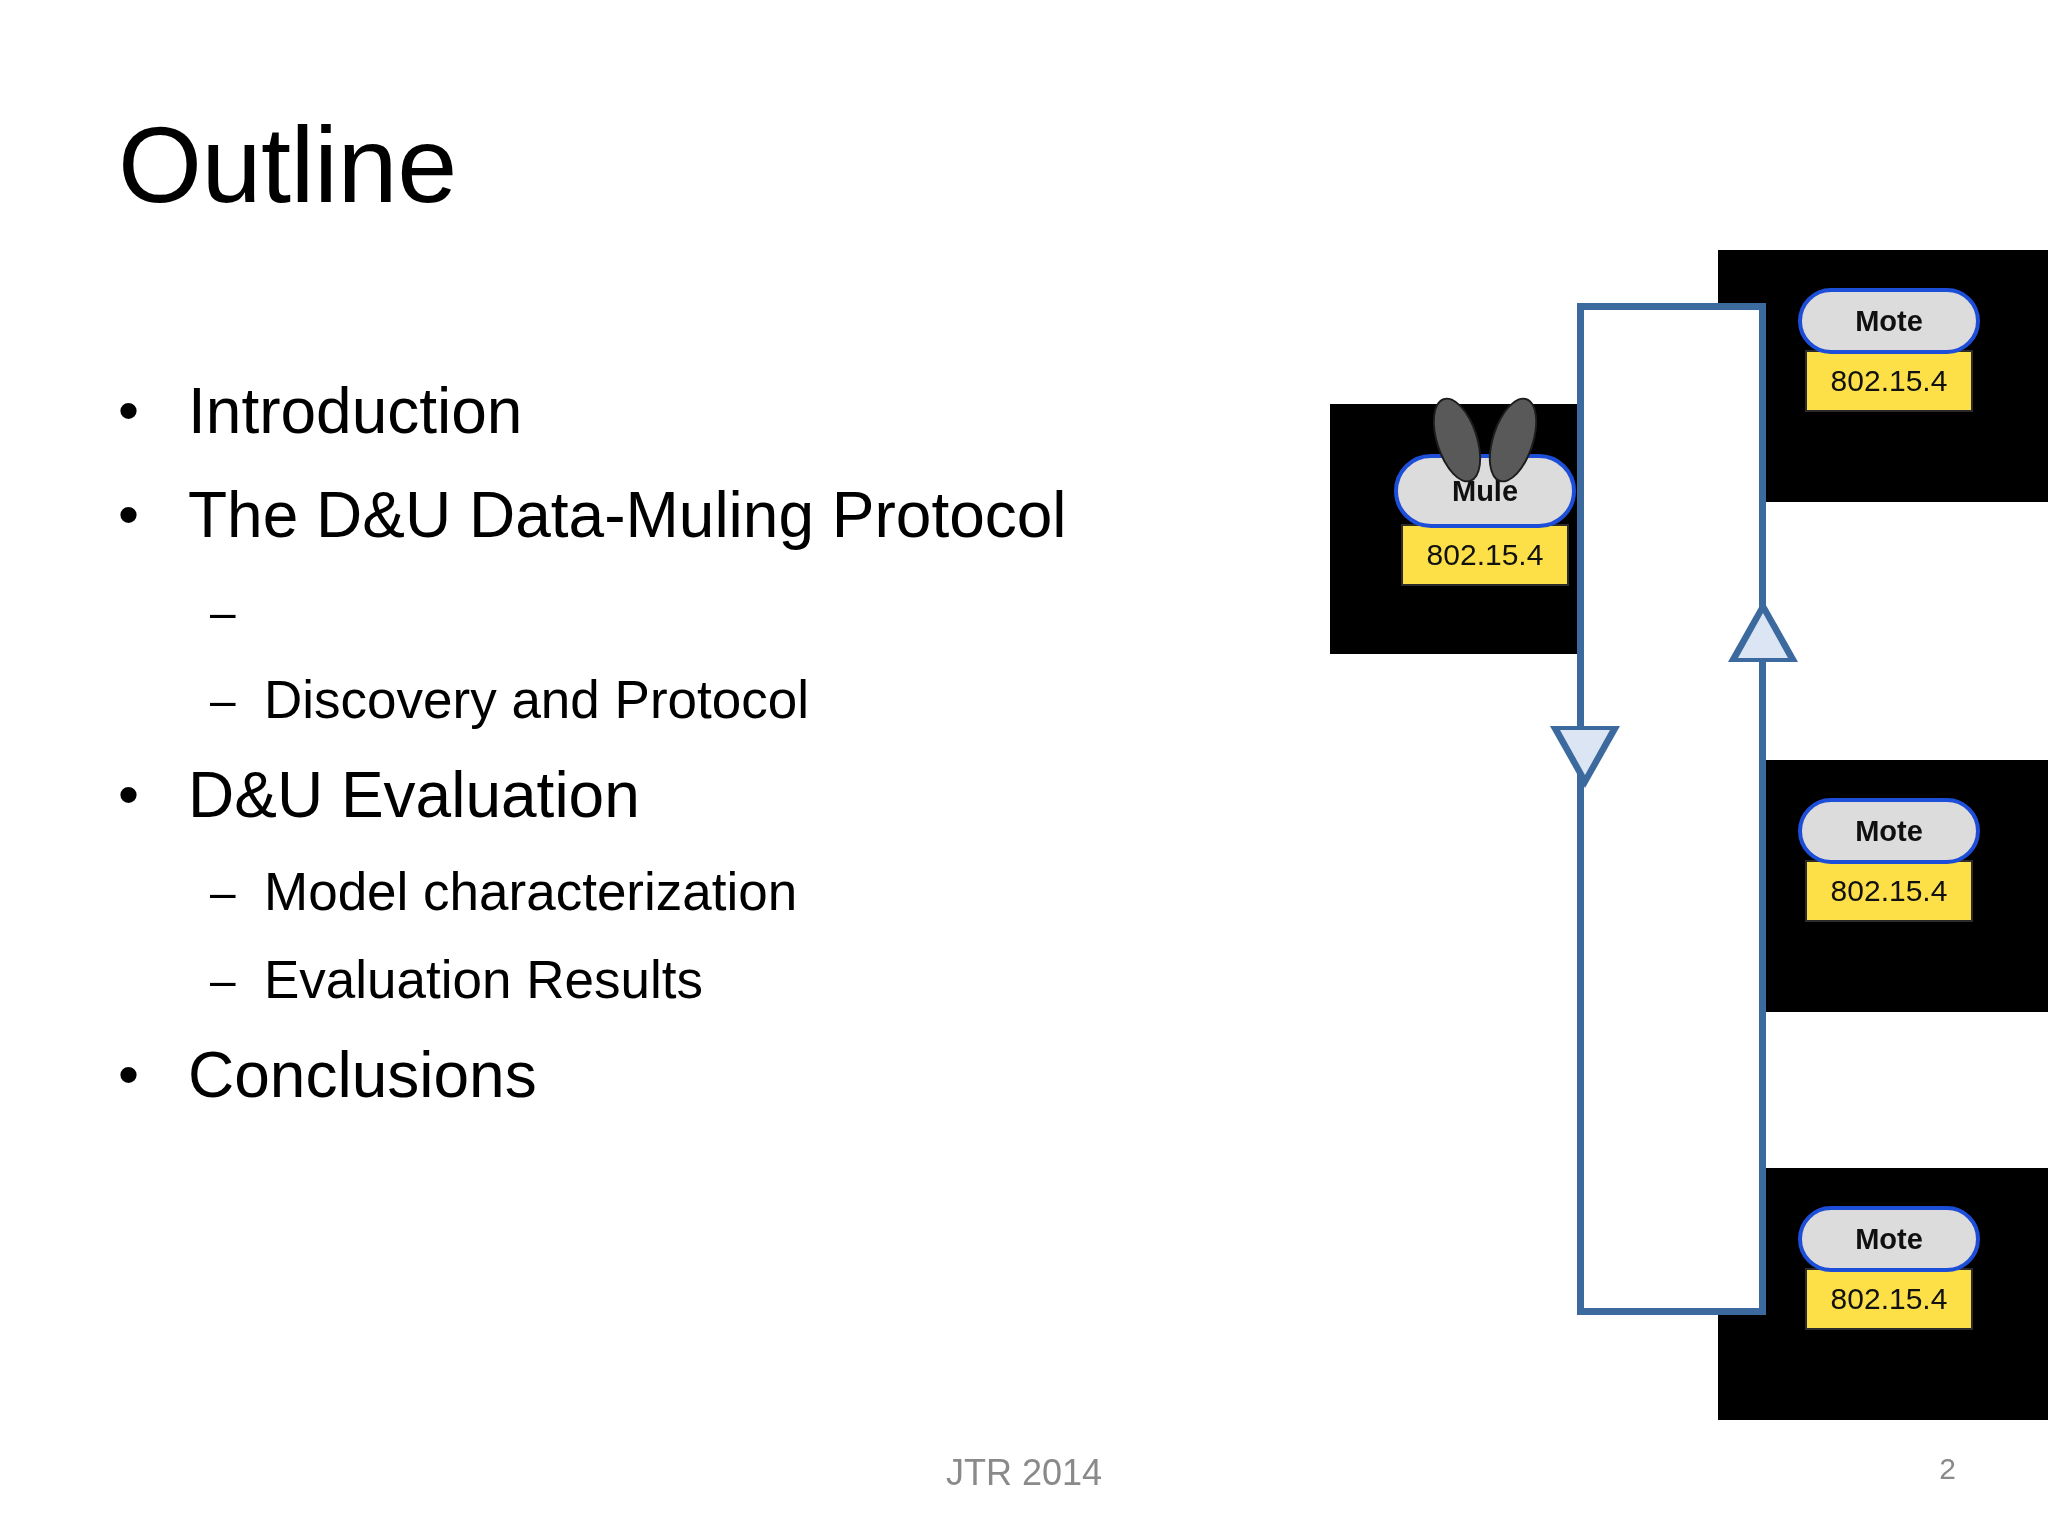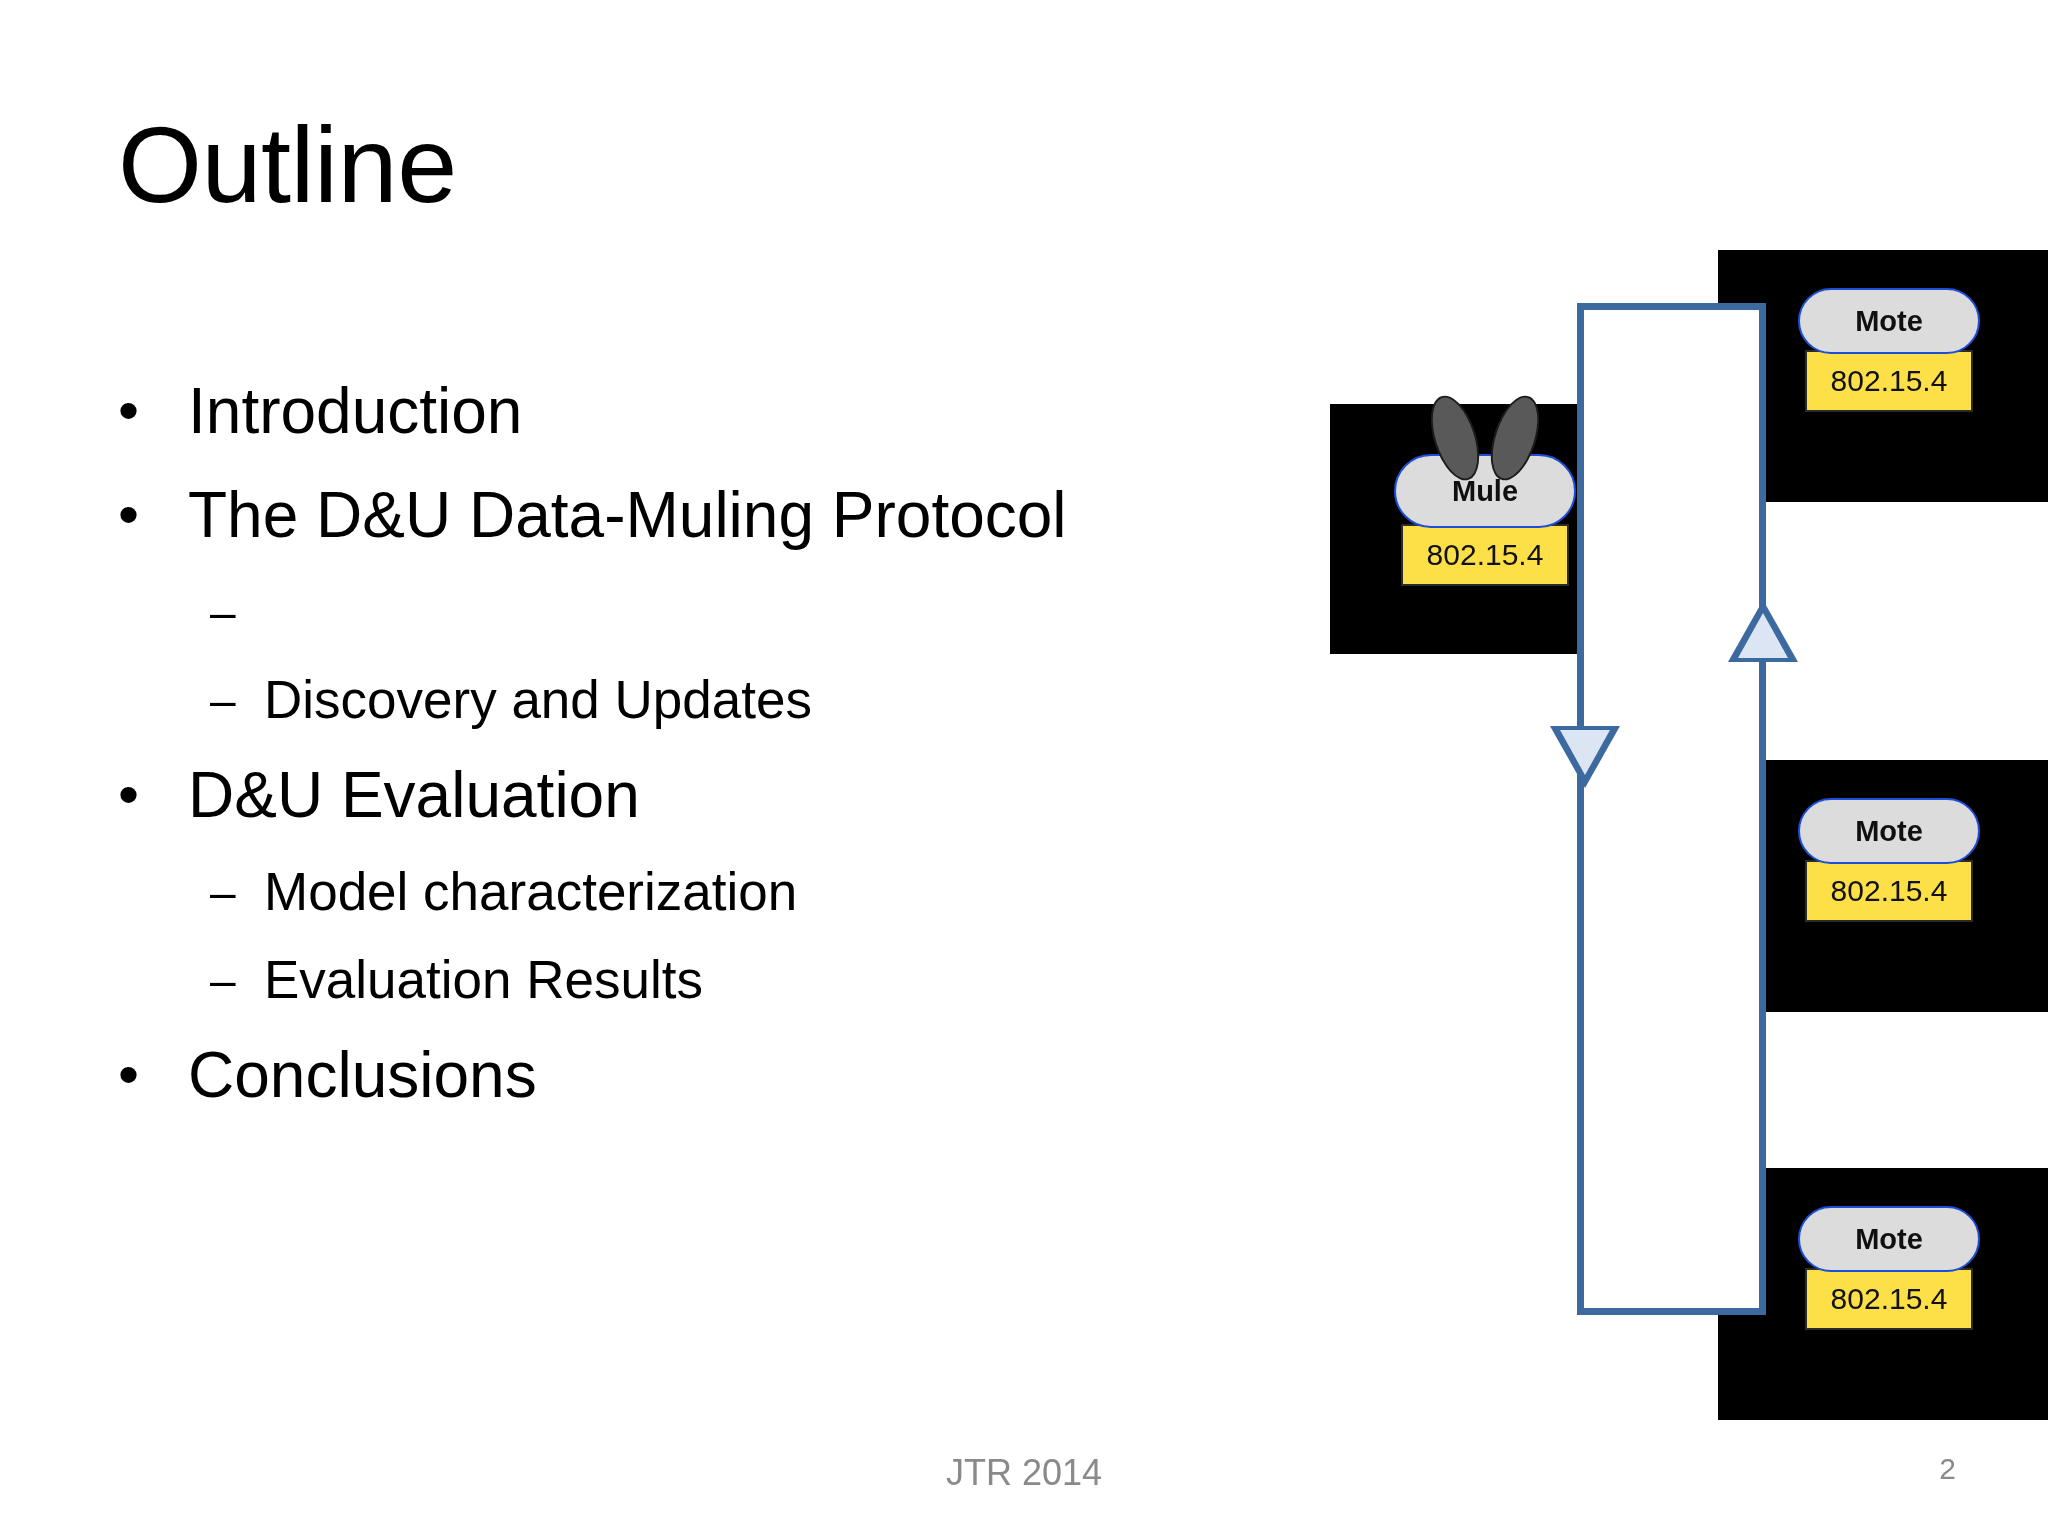--- a/index.html
+++ b/index.html
@@ -96,21 +96,21 @@
   #photo-mote-3 { left: 388px; top: 928px; width: 330px; height: 252px; }
 
   .node {
     position: absolute;
     width: 182px;
   }
   .node-pill {
     position: relative;
     height: 66px;
     background: #dcdcdc;
-    border: 2px solid #1d4ed8;
+    border: 4px solid #1d4ed8;
     border-radius: 34px;
     display: flex;
     align-items: center;
     justify-content: center;
     font-size: 29px;
     font-weight: bold;
     color: #101010;
     box-sizing: border-box;
     z-index: 2;
   }
@@ -237,21 +237,21 @@
       <span class="bullet-mark">•</span>
       <span class="bullet-text">The D&amp;U Data-Muling Protocol</span>
     </div>
 
     <div class="bullet-row level2">
       <span class="bullet-mark">–</span>
     </div>
 
     <div class="bullet-row level2">
       <span class="bullet-mark">–</span>
-      <span class="bullet-text">Discovery and Updates</span>
+      <span class="bullet-text">Discovery and Protocol</span>
     </div>
 
     <div class="bullet-row level1">
       <span class="bullet-mark">•</span>
       <span class="bullet-text">D&amp;U Evaluation</span>
     </div>
 
     <div class="bullet-row level2">
       <span class="bullet-mark">–</span>
       <span class="bullet-text">Model characterization</span>

